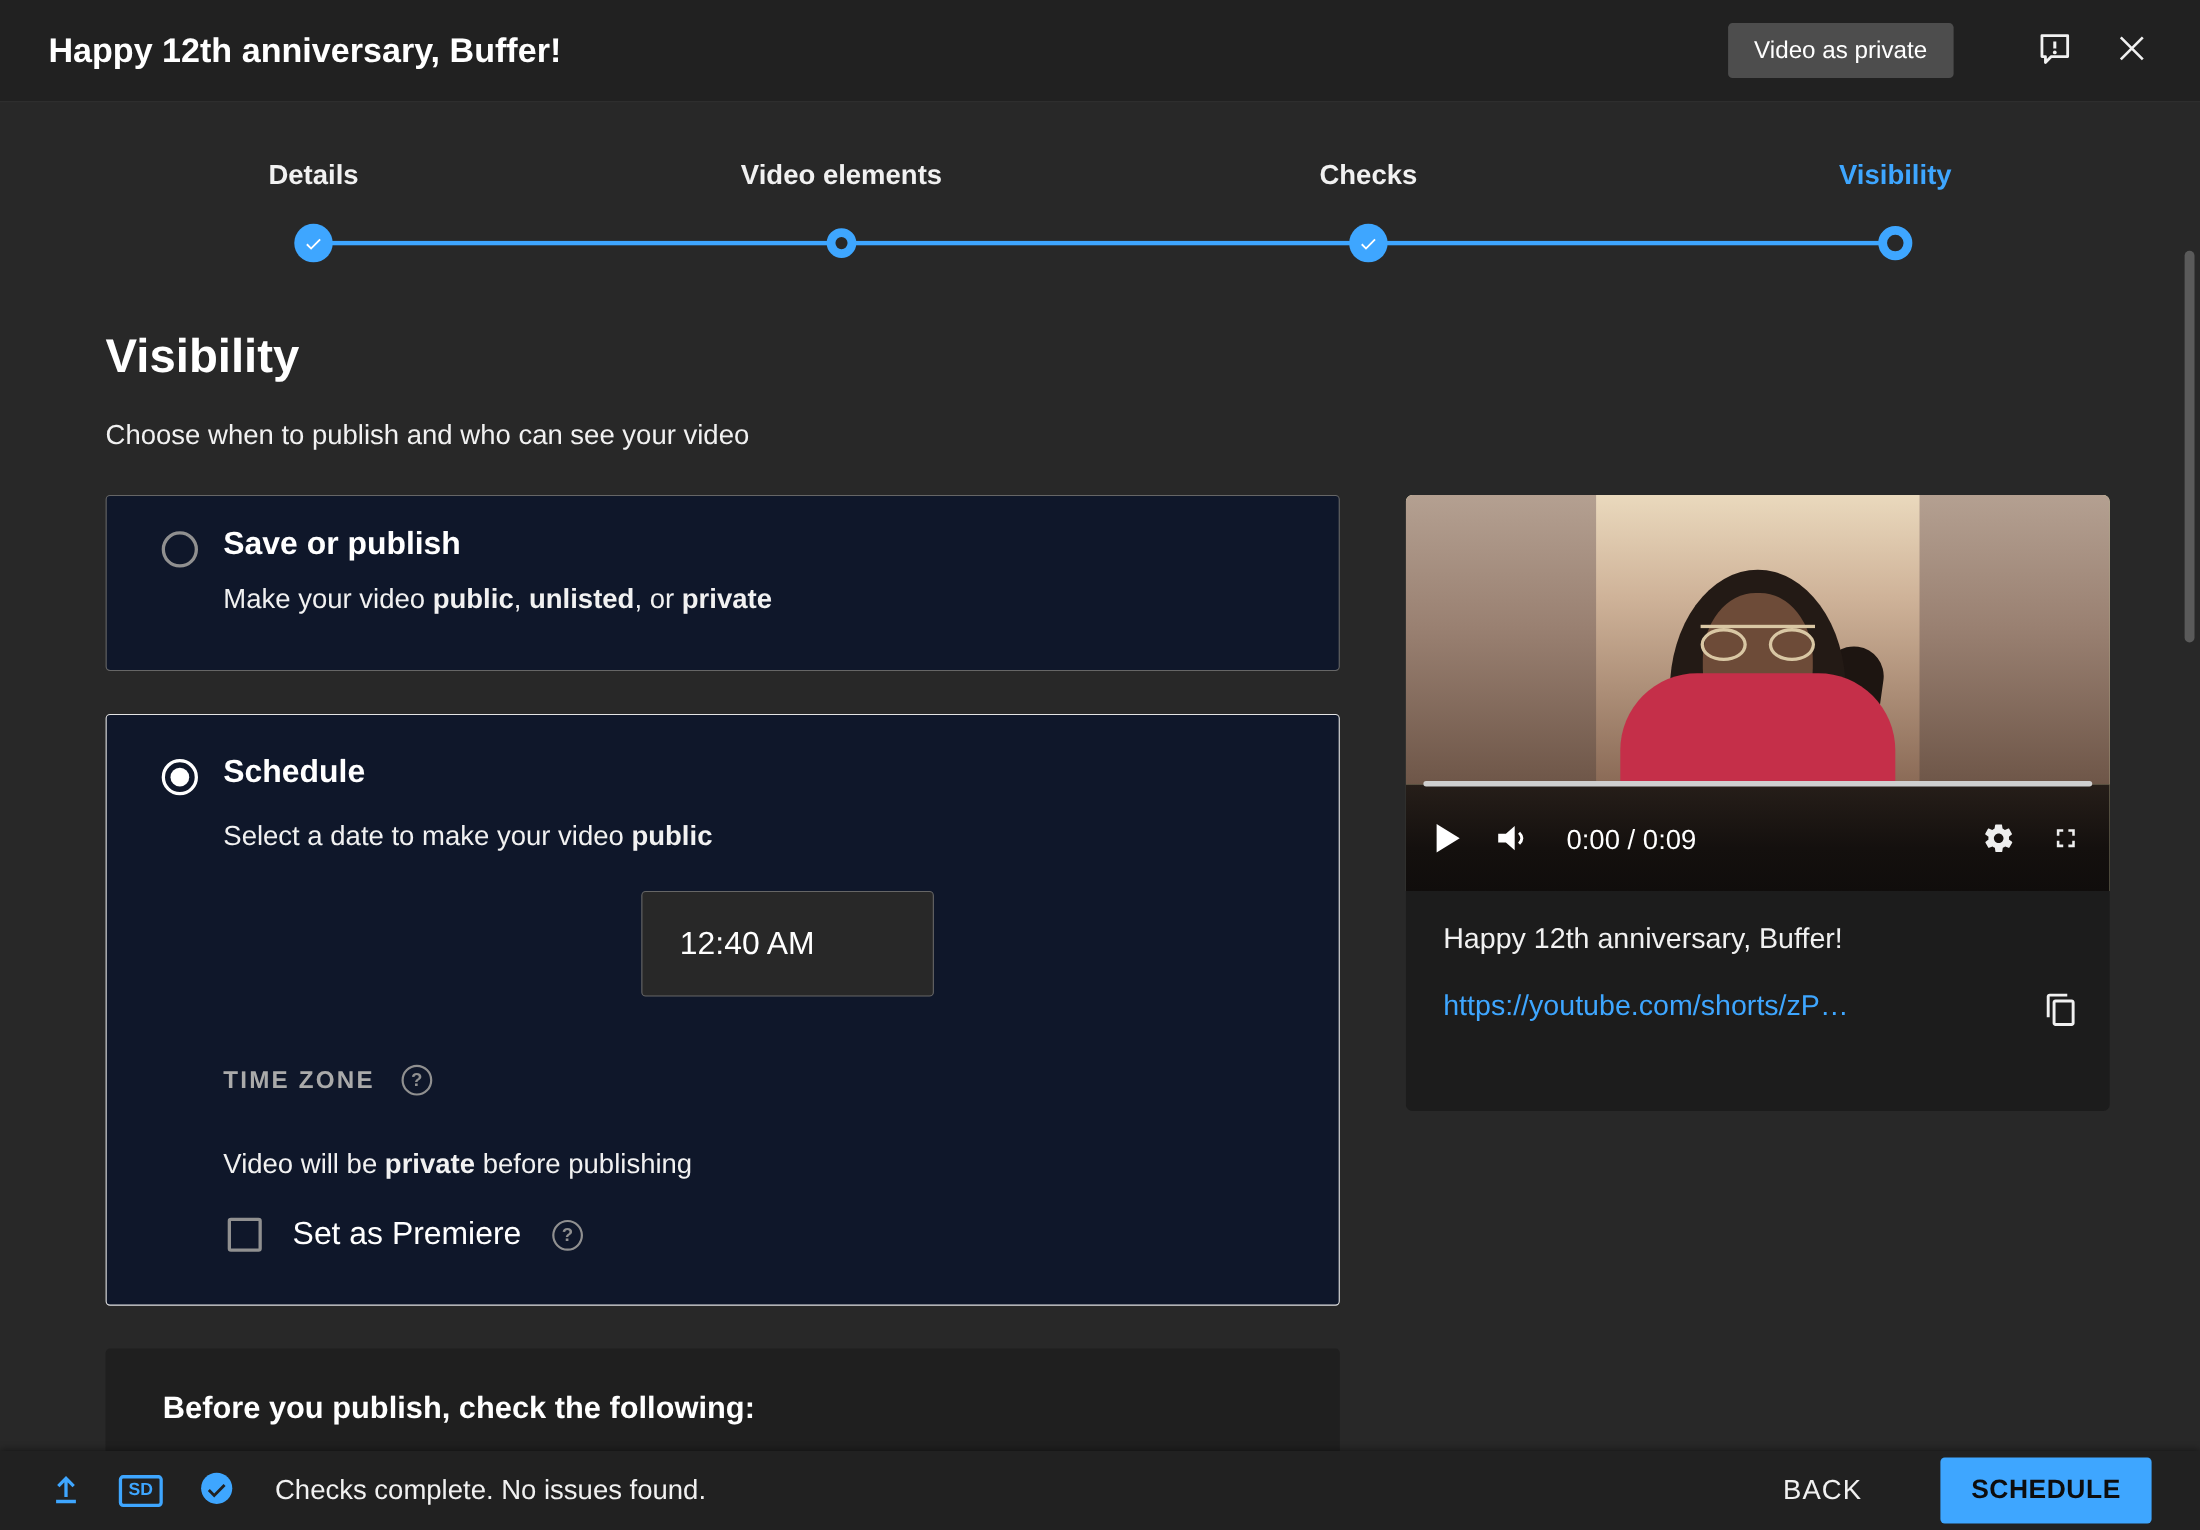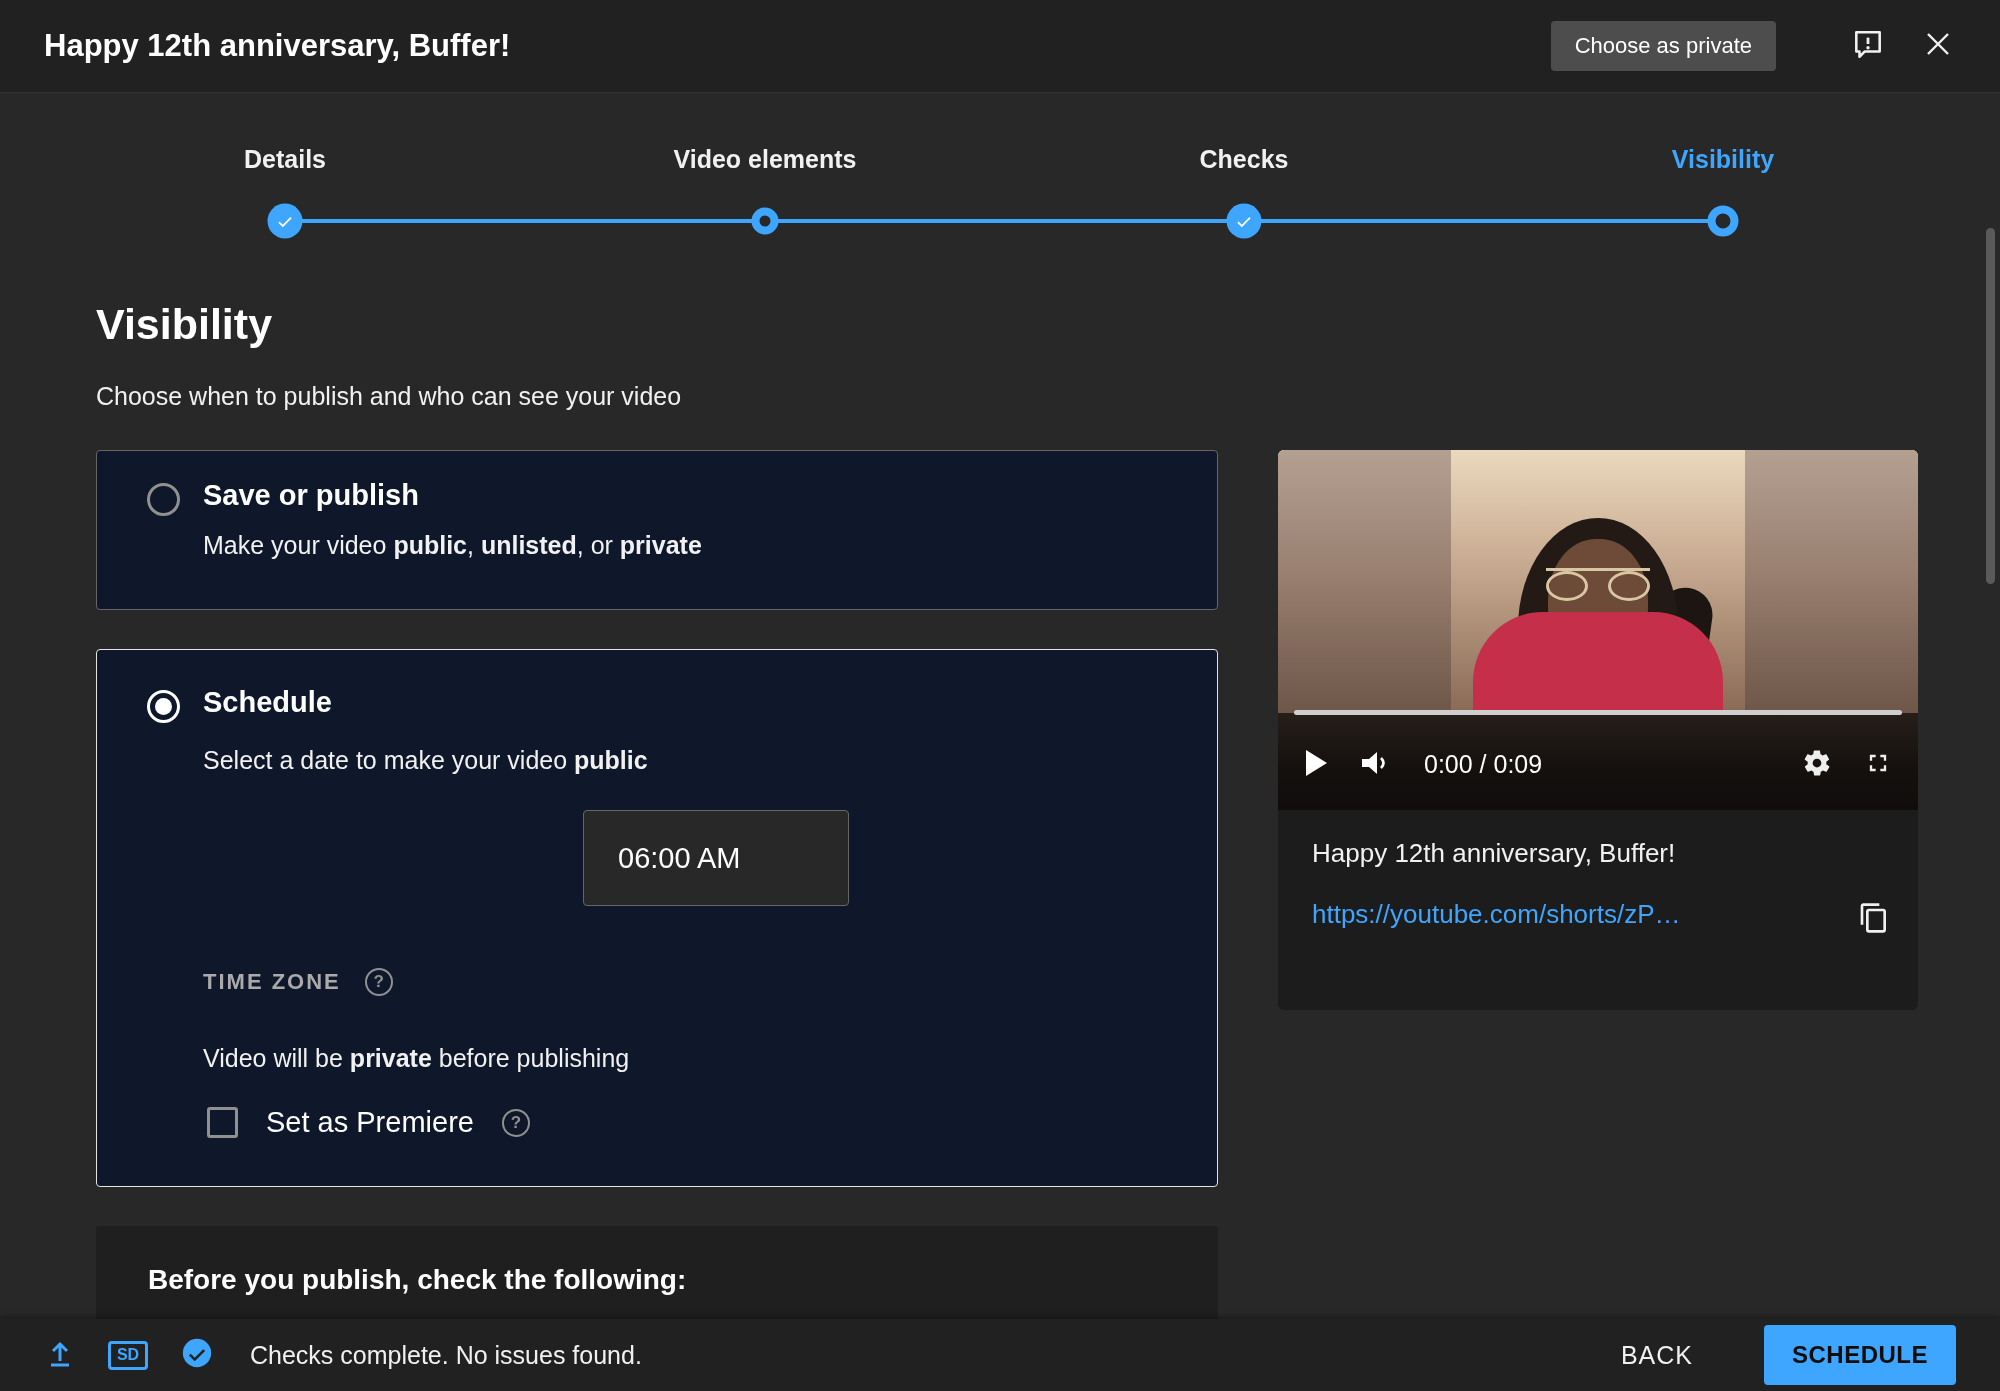--- a/index.html
+++ b/index.html
@@ -116,21 +116,21 @@
 
   .scrollbar{position:absolute;right:5px;top:228px;width:9px;height:356px;background:#5a5a5a;border-radius:5px;cursor:grab;}
 </style>
 </head>
 <body>
 
 <div class="app">
 
   <div class="hdr">
     <div class="hdr-title">Happy 12th anniversary, Buffer!</div>
-    <div class="saved-badge">Choose as private</div>
+    <div class="saved-badge">Video as private</div>
     <div class="hdr-ico">
       <span>
         <svg width="34" height="34" viewBox="0 0 32 32">
             <path d="M5 5h22v18H13l-5 5v-5H5z" fill="none" stroke="#f1f1f1" stroke-width="2.4" stroke-linejoin="round"></path>
             <line x1="16" y1="10" x2="16" y2="16" stroke="#f1f1f1" stroke-width="2.6"></line>
             <circle cx="16" cy="19.5" r="1.6" fill="#f1f1f1"></circle>
           </svg>
       </span>
     </div>
     <div class="hdr-ico">
@@ -182,21 +182,21 @@
     <div class="opt-label">Save or publish</div>
     <div class="opt-desc"><span>Make your video </span><b>public</b><span>, </span><b>unlisted</b><span>, or </span><b>private</b></div>
   </div>
 
   <div class="card sel" id="card-sched">
     <div class="radio on"></div>
     <div class="opt-label">Schedule</div>
     <div class="opt-desc"><span>Select a date to make your video </span><b>public</b></div>
 
     <div class="field time-field">
-      <span>06:00 AM</span>
+      <span>12:40 AM</span>
     </div>
 
     <div class="tz-row">
       <span class="tz-lbl">TIME ZONE</span>
       <span class="help"></span>
     </div>
 
     <div class="priv-note"><span>Video will be </span><b>private</b><span> before publishing</span></div>
 
     <div class="prem-row">

